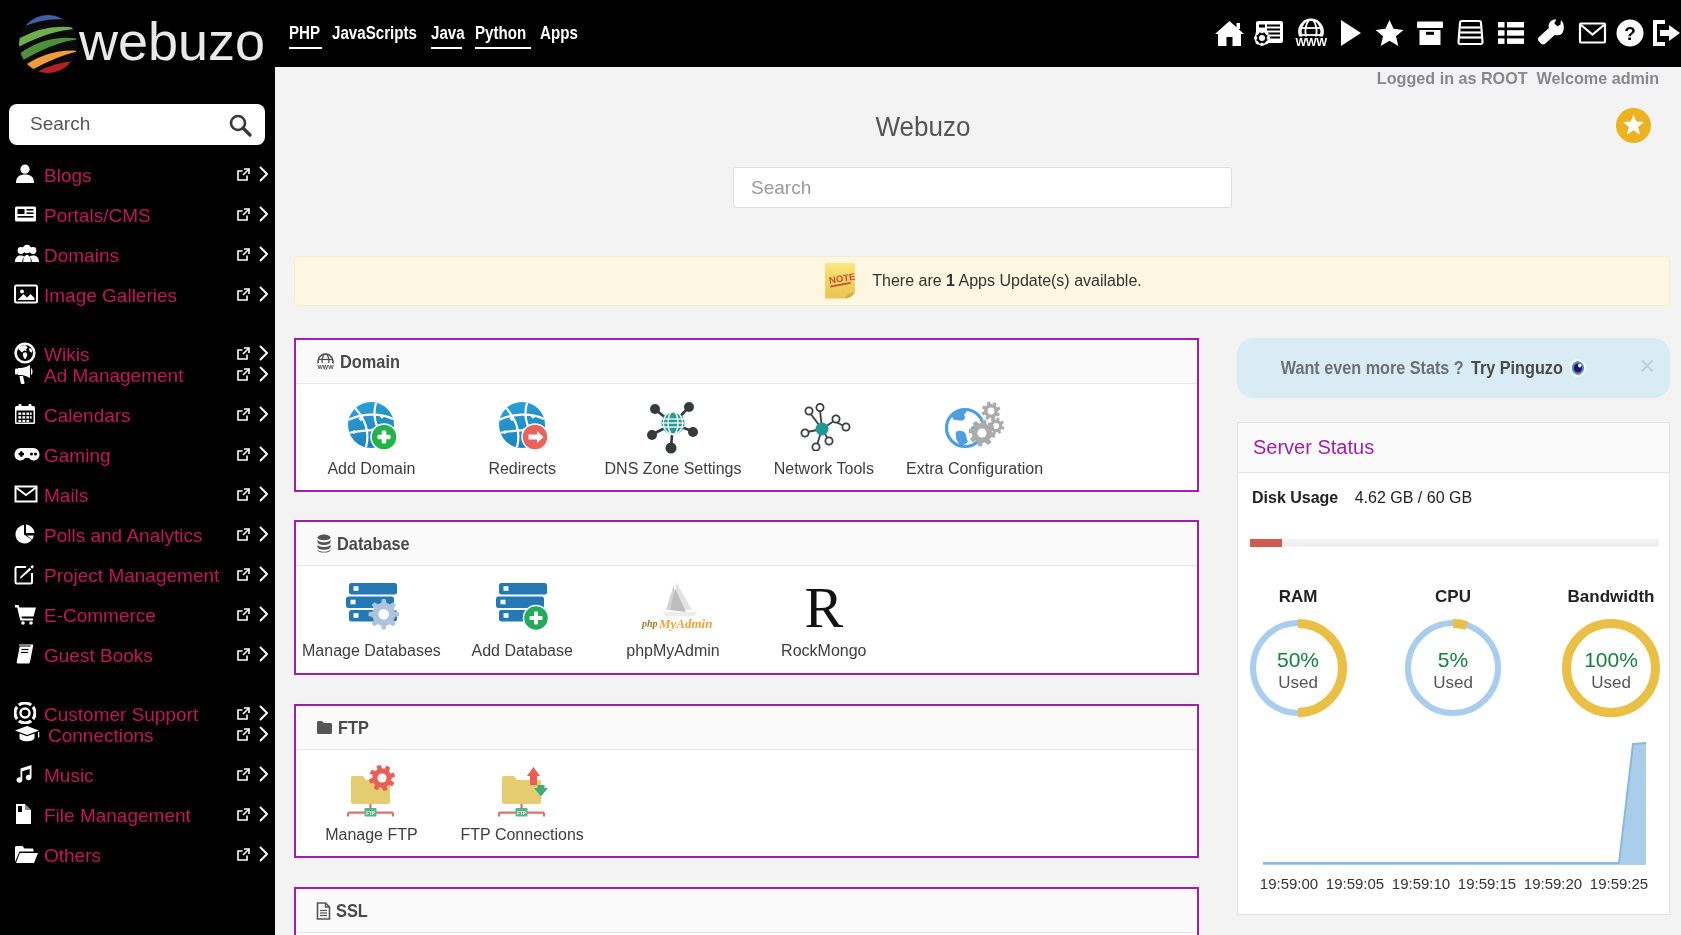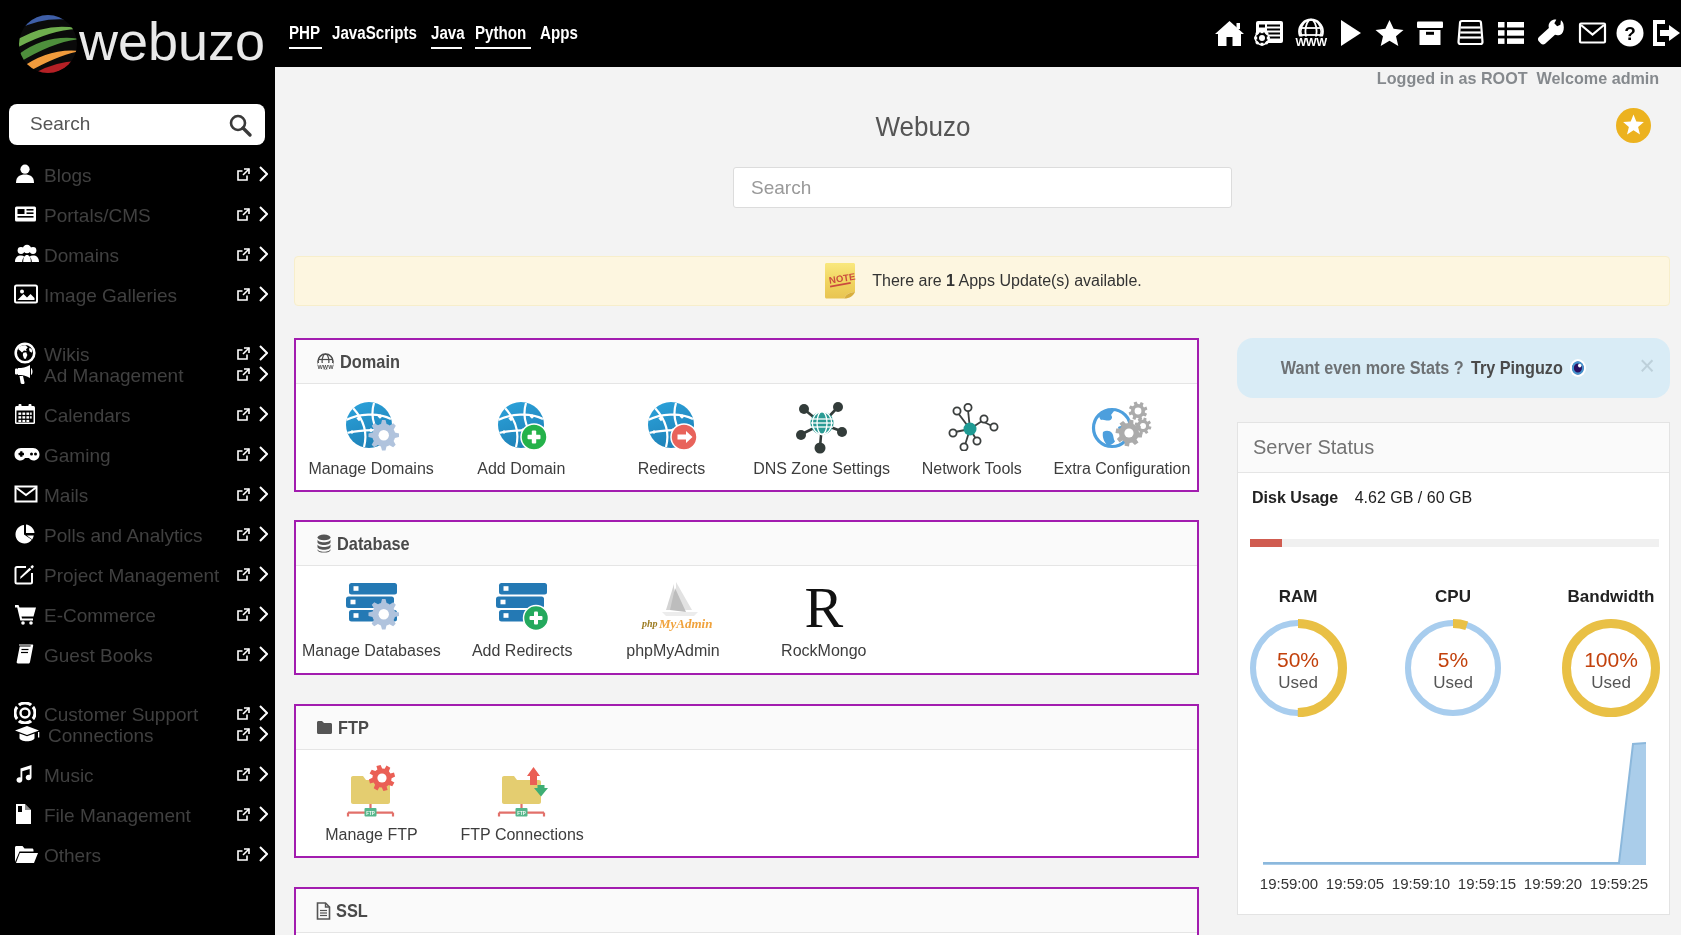--- a/index.html
+++ b/index.html
@@ -17,21 +17,21 @@
 .tico { top:18px; z-index:4; }
 
 #logged { top:69px; right:22px; color:#85898d; font-weight:bold; font-size:17px; z-index:1; transform:scaleX(0.95); transform-origin:100% 0; }
 
 #ssearch { left:9px; top:104px; width:256px; height:41px; background:#fff; border-radius:8px; z-index:4; }
 #ssearch span { position:absolute; left:21px; top:9px; font-size:19px; color:#555; }
 #ssearch svg { position:absolute; right:12px; top:8px; }
 
 .mrow { left:0; width:275px; height:40px; z-index:4; }
 .mico { position:absolute; left:14px; top:50%; transform:translateY(-50%); }
-.mtxt { position:absolute; left:44px; top:50%; transform:translateY(-50%); color:#404040; font-size:19px; white-space:nowrap; }
+.mtxt { position:absolute; left:44px; top:50%; transform:translateY(-50%); color:#be185d; font-size:19px; white-space:nowrap; }
 .mext { position:absolute; left:237px; top:50%; transform:translateY(-50%); }
 .mchev { position:absolute; left:258px; top:50%; transform:translateY(-50%); }
 
 #title { left:738px; top:111px; width:370px; text-align:center; font-size:28px; color:#555; transform:scaleX(0.93); transform-origin:50% 0; }
 #msearch { left:733px; top:167px; width:499px; height:41px; background:#fff; border:1px solid #dcdcdc; border-radius:3px; }
 #msearch span { position:absolute; left:17px; top:9px; font-size:19px; color:#999; }
 #goldstar { left:1616px; top:108px; }
 #alert { left:294px; top:256px; width:1376px; height:50px; background:#fdf6e0; border:1px solid #f7eecb; border-radius:4px; }
 #alert .inner { position:absolute; left:0; top:0; width:100%; height:100%; display:flex; align-items:center; justify-content:center; gap:14px; font-size:16px; color:#333; }
 
@@ -42,29 +42,29 @@
 .item { width:150.8px; display:flex; flex-direction:column; align-items:center; }
 .item .ic { margin-top:16px; height:52px; display:flex; align-items:center; justify-content:center; }
 .item .lb { margin-top:8px; font-size:16px; color:#3d3d3d; white-space:nowrap; }
 
 #pinguzo { left:1237px; top:338px; width:433px; height:60px; background:#d9ecf6; border-radius:16px; z-index:1; }
 #pinguzo .inner { position:absolute; width:393px; height:100%; display:flex; align-items:center; justify-content:center; gap:8px; transform:scaleX(0.9); transform-origin:196px 50%; }
 #pinguzo .t1 { color:#6d7174; font-size:18px; font-weight:bold; }
 #pinguzo .t2 { color:#4a4a4a; font-size:18px; font-weight:bold; }
 #pinguzo .x { position:absolute; right:15px; top:13px; color:#bdd0da; font-size:27px; font-weight:normal; }
 #sscard { left:1237px; top:422px; width:433px; height:493px; background:#fff; border:1px solid #e3e3e3; z-index:1; }
-#sshead { height:50px; background:#fafafa; border-bottom:1px solid #e5e5e5; display:flex; align-items:center; padding-left:15px; font-size:20px; color:#737373; }
+#sshead { height:50px; background:#fafafa; border-bottom:1px solid #e5e5e5; display:flex; align-items:center; padding-left:15px; font-size:20px; color:#a21caf; }
 #disk { position:absolute; left:14px; top:66px; font-size:16px; color:#222; }
 #disk b { margin-right:12px; }
 #pbar { position:absolute; left:12px; top:116px; width:409px; height:8px; background:#f0f0f0; }
 #pbar .fill { width:32px; height:8px; background:#d05c50; }
 .dlabel { position:absolute; top:164px; font-size:17px; font-weight:bold; color:#222; text-align:center; width:120px; }
 .donut { position:absolute; top:196px; }
 .dtxt { position:absolute; width:98px; text-align:center; }
-.dtxt .p { font-size:21px; color:#c2410c; }
+.dtxt .p { font-size:21px; color:#15803d; }
 .dtxt .u { font-size:17px; color:#555; margin-top:1px; }
 #chart { position:absolute; left:12px; top:318px; }
 .xlab { position:absolute; top:452px; font-size:15px; color:#333; width:80px; text-align:center; }
 </style>
 </head>
 <body>
 <div id="topbar" class="abs"></div>
 <div id="sidebar" class="abs"></div>
 <div id="logged" class="abs">Logged in as ROOT&nbsp; Welcome admin</div>
 
@@ -565,29 +565,20 @@
         <ellipse cx="9.5" cy="8.5" rx="3.4" ry="7.5" fill="none" stroke="#4a4a4a" stroke-width="1.2"></ellipse>
         <line x1="2.3" y1="6.5" x2="16.7" y2="6.5" stroke="#4a4a4a" stroke-width="1.2"></line>
         <rect x="2" y="10" width="15" height="6.5" fill="#fafafa"></rect>
         <text x="9.5" y="15.5" text-anchor="middle" font-size="5.6" font-weight="bold" fill="#4a4a4a">WWW</text>
       </svg>
       <b>Domain</b>
     </div>
   <div class="cbody">
     <div class="item">
         <div class="ic">
-          <svg width="62" height="52" viewBox="0 0 62 52">
-            <use href="#globe50" x="4" y="0"></use>
-            <use href="#gearsteel" x="30" y="20"></use>
-          </svg>
-        </div>
-        <div class="lb">Manage Domains</div>
-      </div>
-    <div class="item">
-        <div class="ic">
           <svg width="58" height="52" viewBox="0 0 58 52">
             <use href="#globe50" x="4" y="0"></use>
             <circle cx="42" cy="37" r="13" fill="#24b24a" stroke="#fff" stroke-width="1.5"></circle>
             <rect x="35.5" y="34.8" width="13" height="4.4" rx="1" fill="#fff"></rect>
             <rect x="39.8" y="30.5" width="4.4" height="13" rx="1" fill="#fff"></rect>
           </svg>
         </div>
         <div class="lb">Add Domain</div>
       </div>
     <div class="item">
@@ -717,21 +708,21 @@
             <g fill="#fff">
               <rect x="10.5" y="4.2" width="5" height="4.6"></rect>
               <rect x="7.5" y="17.7" width="5" height="4.6"></rect>
               <rect x="10.5" y="31.2" width="5" height="4.6"></rect>
             </g>
             <circle cx="43" cy="36" r="12.5" fill="#24a95d" stroke="#fff" stroke-width="1.5"></circle>
             <rect x="36.5" y="34" width="13" height="4" rx="1" fill="#fff"></rect>
             <rect x="41" y="29.5" width="4" height="13" rx="1" fill="#fff"></rect>
           </svg>
         </div>
-        <div class="lb">Add Redirects</div>
+        <div class="lb">Add Database</div>
       </div>
     <div class="item">
         <div class="ic">
           <svg width="90" height="52" viewBox="0 0 90 52">
             <g transform="translate(22,0)">
               <path d="M24 2 L16 28 L24 28 Z" fill="#d3d3d3"></path>
               <path d="M26 0 L26 28 L42 28 Z" fill="#e2e2e2"></path>
               <path d="M25 6 L20 28 L36 30 Z" fill="#bdbdbd"></path>
               <path d="M12 30 L48 30 L44 34 L16 34 Z" fill="#ececec"></path>
             </g>

